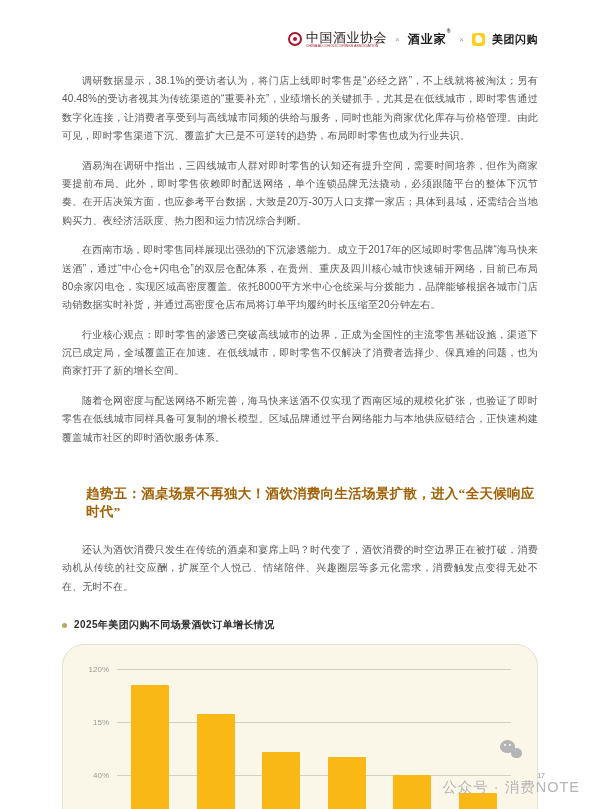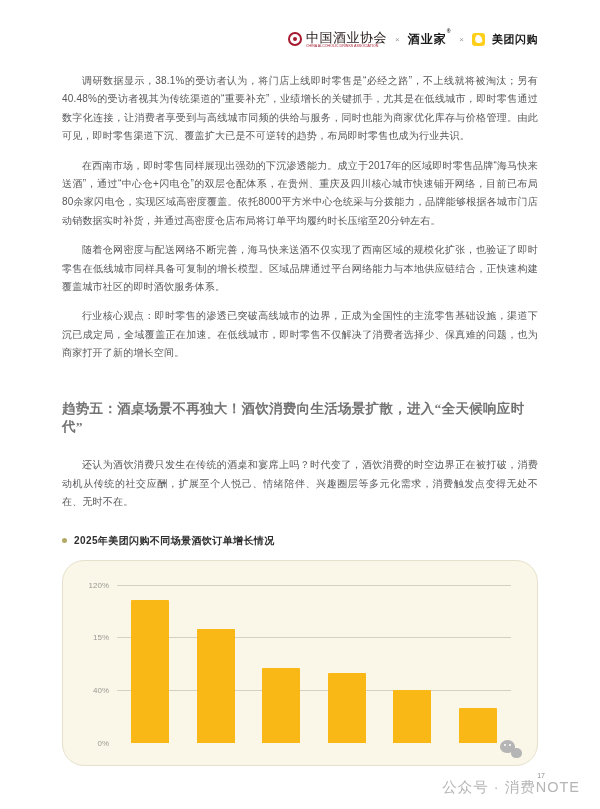--- a/index.html
+++ b/index.html
@@ -31,21 +31,21 @@
 
   
   main{margin-top:24px}
   .para{
     font-size:10px;line-height:1.84;text-align:justify;text-indent:2em;
     color:#57575a;margin-bottom:11px;letter-spacing:.2px;
   }
   .sec-head{
     margin-top:38px;margin-bottom:20px;
     font-family:"Liberation Serif","DejaVu Serif",serif;
-    font-size:13.5px;font-weight:bold;color:#737373;letter-spacing:.3px;
+    font-size:13.5px;font-weight:bold;color:#a16207;letter-spacing:.3px;margin-left:24px;
   }
 
   
   .cap{display:flex;align-items:center;gap:7px;margin-top:22px;margin-bottom:12px}
   .cap-dot{width:5px;height:5px;border-radius:50%;background:#b3a866;flex:none}
   .cap-txt{font-size:10px;font-weight:bold;color:#2e2e2e;letter-spacing:.4px}
 
   
   .card{
     background:#faf7e8;border:1px solid #e6e1cd;border-radius:22px;
@@ -91,23 +91,24 @@
     <span class="logo2"><span>酒业家</span><sup>®</sup></span>
     <span class="x-sep">×</span>
     <div class="logo3">
       <span class="mt-icon"></span>
       <span class="logo3-name">美团闪购</span>
     </div>
   </header>
 
   <main>
     <p class="para">调研数据显示，38.1%的受访者认为，将门店上线即时零售是“必经之路”，不上线就将被淘汰；另有40.48%的受访者视其为传统渠道的“重要补充”，业绩增长的关键抓手，尤其是在低线城市，即时零售通过数字化连接，让消费者享受到与高线城市同频的供给与服务，同时也能为商家优化库存与价格管理。由此可见，即时零售渠道下沉、覆盖扩大已是不可逆转的趋势，布局即时零售也成为行业共识。</p>
+    <p class="para">酒易淘在调研中指出，三四线城市人群对即时零售的认知还有提升空间，需要时间培养，但作为商家要提前布局。此外，即时零售依赖即时配送网络，单个连锁品牌无法撬动，必须跟随平台的整体下沉节奏。在开店决策方面，也应参考平台数据，大致是20万-30万人口支撑一家店；具体到县域，还需结合当地购买力、夜经济活跃度、热力图和运力情况综合判断。</p>
     <p class="para">在西南市场，即时零售同样展现出强劲的下沉渗透能力。成立于2017年的区域即时零售品牌“海马快来送酒”，通过“中心仓+闪电仓”的双层仓配体系，在贵州、重庆及四川核心城市快速铺开网络，目前已布局80余家闪电仓，实现区域高密度覆盖。依托8000平方米中心仓统采与分拨能力，品牌能够根据各城市门店动销数据实时补货，并通过高密度仓店布局将订单平均履约时长压缩至20分钟左右。</p>
+    <p class="para">行业核心观点：即时零售的渗透已突破高线城市的边界，正成为全国性的主流零售基础设施，渠道下沉已成定局，全域覆盖正在加速。在低线城市，即时零售不仅解决了消费者选择少、保真难的问题，也为商家打开了新的增长空间。</p>
     <p class="para">随着仓网密度与配送网络不断完善，海马快来送酒不仅实现了西南区域的规模化扩张，也验证了即时零售在低线城市同样具备可复制的增长模型。区域品牌通过平台网络能力与本地供应链结合，正快速构建覆盖城市社区的即时酒饮服务体系。</p>
-    <p class="para">行业核心观点：即时零售的渗透已突破高线城市的边界，正成为全国性的主流零售基础设施，渠道下沉已成定局，全域覆盖正在加速。在低线城市，即时零售不仅解决了消费者选择少、保真难的问题，也为商家打开了新的增长空间。</p>
 
     <h2 class="sec-head">趋势五：酒桌场景不再独大！酒饮消费向生活场景扩散，进入“全天候响应时代”</h2>
 
     <p class="para">还认为酒饮消费只发生在传统的酒桌和宴席上吗？时代变了，酒饮消费的时空边界正在被打破，消费动机从传统的社交应酬，扩展至个人悦己、情绪陪伴、兴趣圈层等多元化需求，消费触发点变得无处不在、无时不在。</p>
 
     <div class="cap">
       <span class="cap-dot"></span>
       <span class="cap-txt">2025年美团闪购不同场景酒饮订单增长情况</span>
     </div>
 

